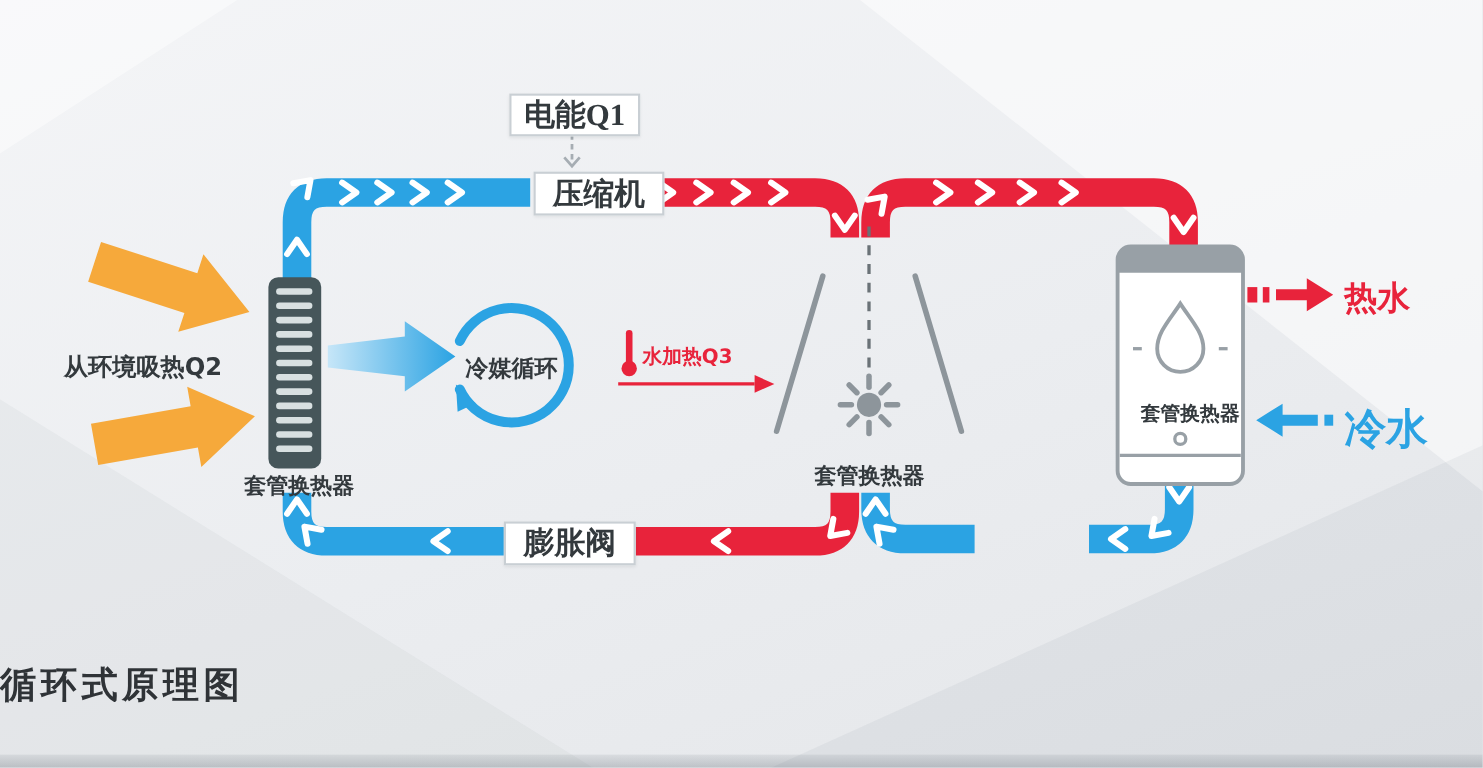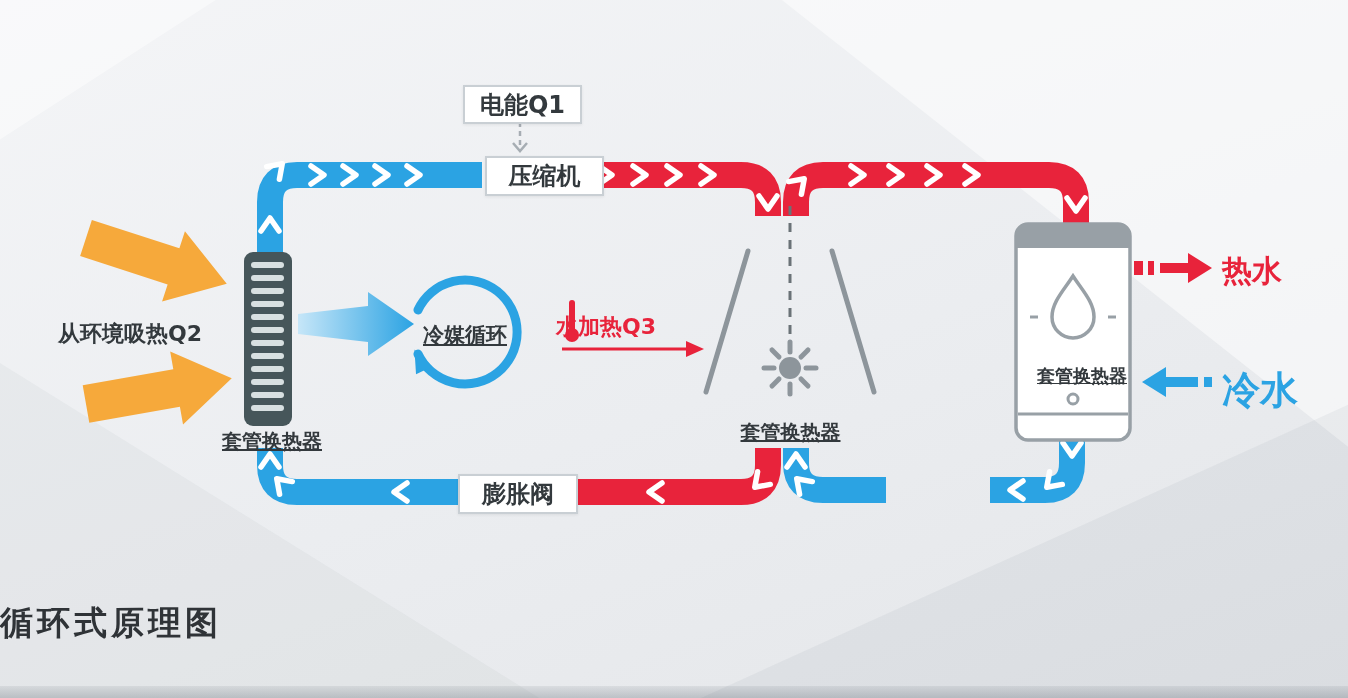--- a/index.html
+++ b/index.html
@@ -8,24 +8,24 @@
   .deco{position:absolute;inset:0;pointer-events:none;}
   .deco-a{clip-path:polygon(58% 0,100% 0,100% 64%);background:rgba(255,255,255,.50);}
   .deco-b{clip-path:polygon(0 52%,0 100%,40% 100%);background:rgba(104,114,124,.05);}
   .deco-c{clip-path:polygon(100% 58%,100% 100%,52% 100%);background:rgba(104,114,124,.07);}
   .deco-d{clip-path:polygon(0 0,16% 0,0 20%);background:rgba(255,255,255,.45);}
   .bottom-strip{position:absolute;left:0;right:0;bottom:0;height:12px;
          background:linear-gradient(rgba(90,100,110,.10),rgba(90,100,110,.30));}
   svg.canvas{position:absolute;left:0;top:0;}
   .label-box{position:absolute;background:#ffffff;border:2px solid #c9cfd4;
          display:flex;align-items:center;justify-content:center;
-         font-weight:700;font-size:24px;color:#33393d;
-         box-shadow:0 1px 3px rgba(0,0,0,.07);}
+         font-weight:700;font-size:28px;color:#33393d;
+         box-shadow:0 1px 3px rgba(0,0,0,.07);font-family:Liberation Serif, serif;}
   .diagram-text{position:absolute;font-weight:700;color:#33393d;white-space:nowrap;}
-  .txt-center{text-align:center;text-decoration:underline;}
+  .txt-center{text-align:center;}
   .red-text{color:#e8233b;}
   .blue-text{color:#2ba3e3;}
   .title{position:absolute;left:0;right:0;top:601px;text-align:left;
          font-size:33px;font-weight:600;color:#2f3337;letter-spacing:4px;}
 </style>
 </head>
 <body>
 
 <div id="stage">
 
@@ -170,21 +170,21 @@
     </g>
   </svg>
 
   <div class="label-box" style="left:463px;top:85px;width:115px;height:35px">电能Q1</div>
   <div class="label-box" style="left:485px;top:156px;width:115px;height:36px">压缩机</div>
   <div class="label-box" style="left:458px;top:474px;width:116px;height:36px">膨胀阀</div>
 
   <div class="diagram-text" style="left:58px;top:319px;font-size:22px">从环境吸热Q2</div>
   <div class="diagram-text txt-center" style="left:212px;top:428px;width:120px;font-size:20px">套管换热器</div>
   <div class="diagram-text txt-center" style="left:413px;top:321px;width:104px;font-size:21px">冷媒循环</div>
-  <div class="diagram-text red-text" style="left:556px;top:312px;font-size:22px">水加热Q3</div>
+  <div class="diagram-text red-text" style="left:584px;top:312px;font-size:18px">水加热Q3</div>
   <div class="diagram-text txt-center" style="left:718px;top:419px;width:145px;font-size:20px">套管换热器</div>
   <div class="diagram-text txt-center" style="left:1037px;top:364px;width:72px;font-size:18px">套管换热器</div>
   <div class="diagram-text red-text" style="left:1222px;top:251px;font-size:30px">热水</div>
   <div class="diagram-text blue-text" style="left:1222px;top:365px;font-size:38px">冷水</div>
 
   <div class="title">循环式原理图</div>
 
 </div>
 
 </body></html>

